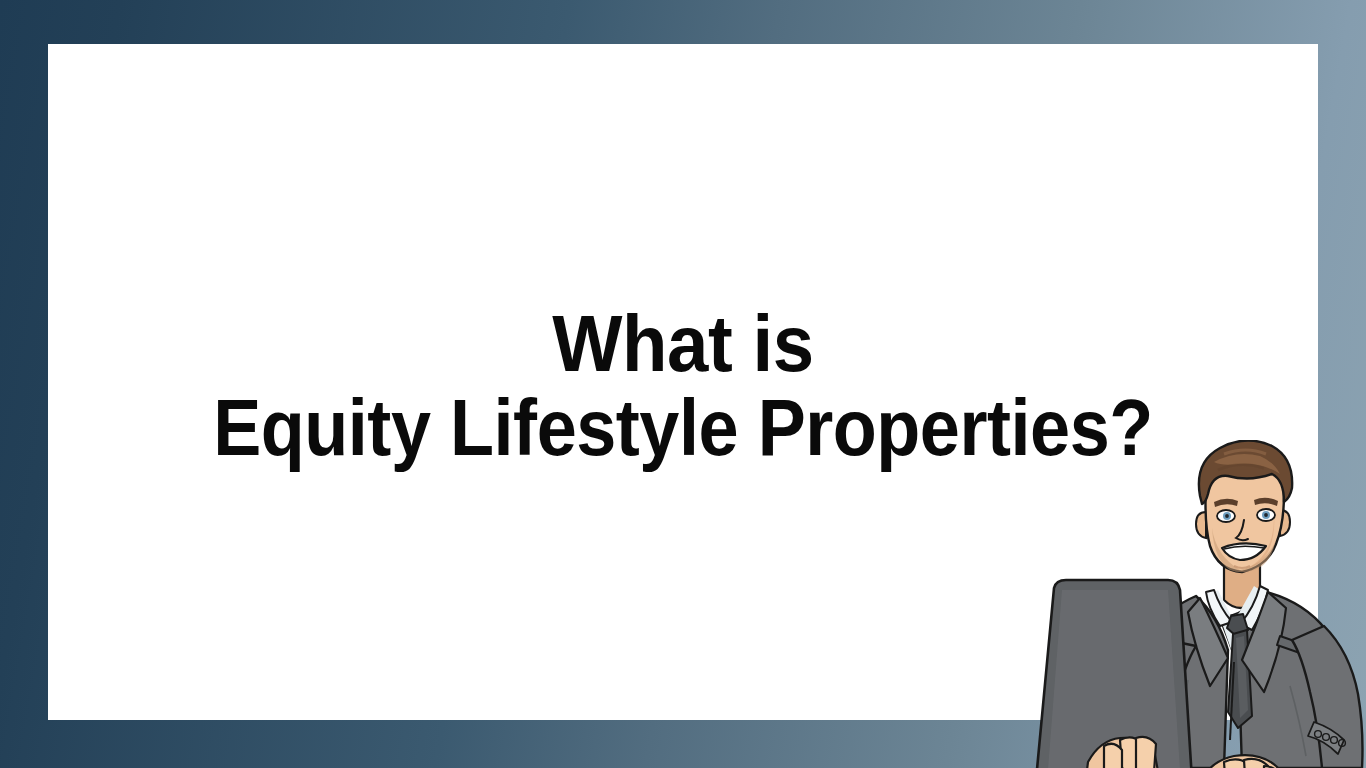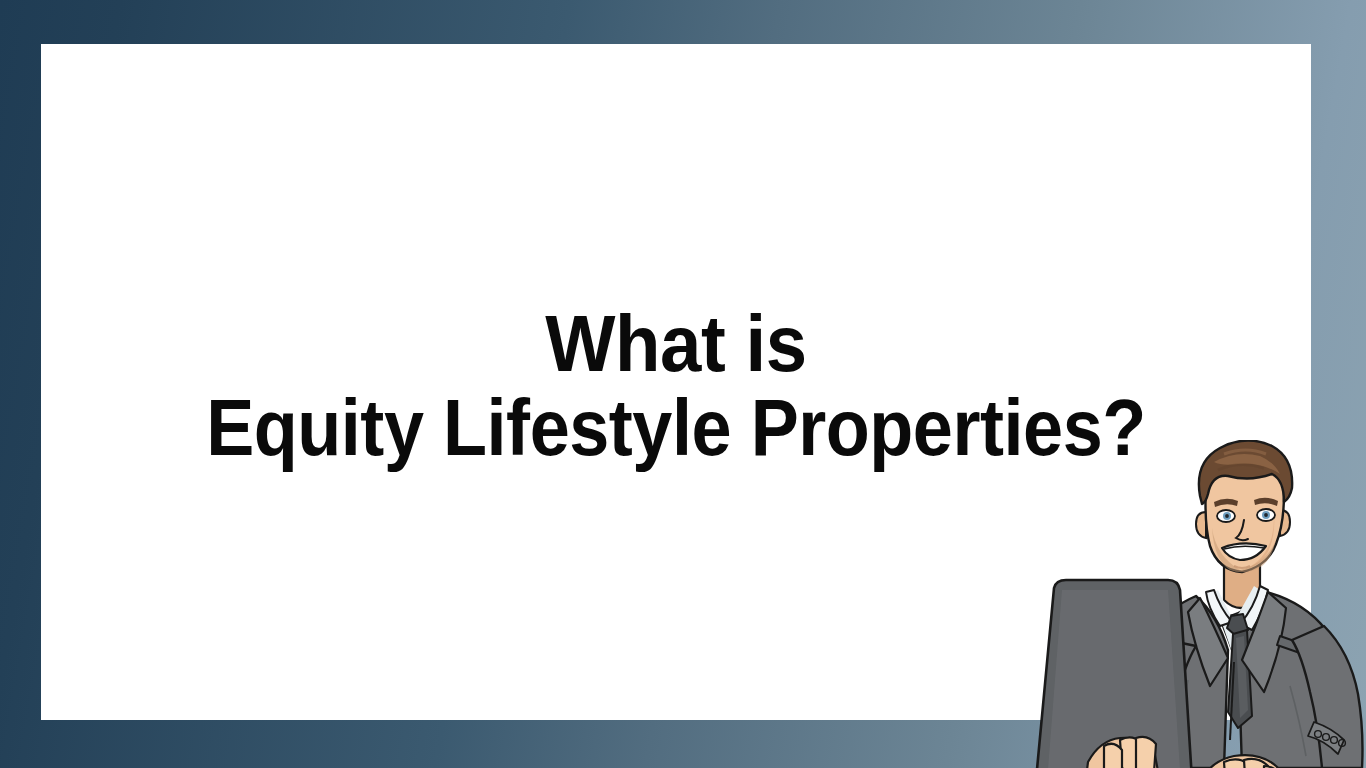--- a/index.html
+++ b/index.html
@@ -30,21 +30,21 @@
         #3b5a70 38%,
         #526d80 52%,
         #6c8595 72%,
         #859daf 90%,
         #8ca3b1 100%);
   }
 
   
   #content-card {
     position: absolute;
-    left: 41px;
+    left: 48px;
     top: 44px;
     width: 1270px;
     height: 676px;
     background: #ffffff;
   }
 
   
   #title-block {
     position: absolute;
     left: 0;

